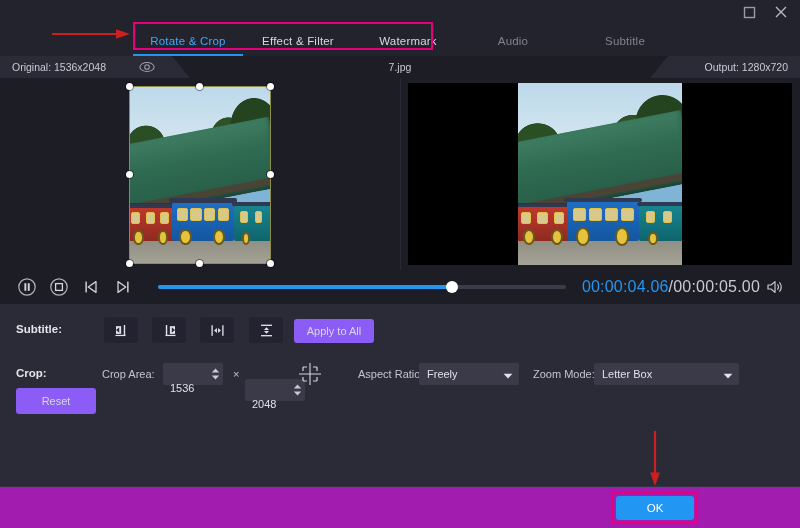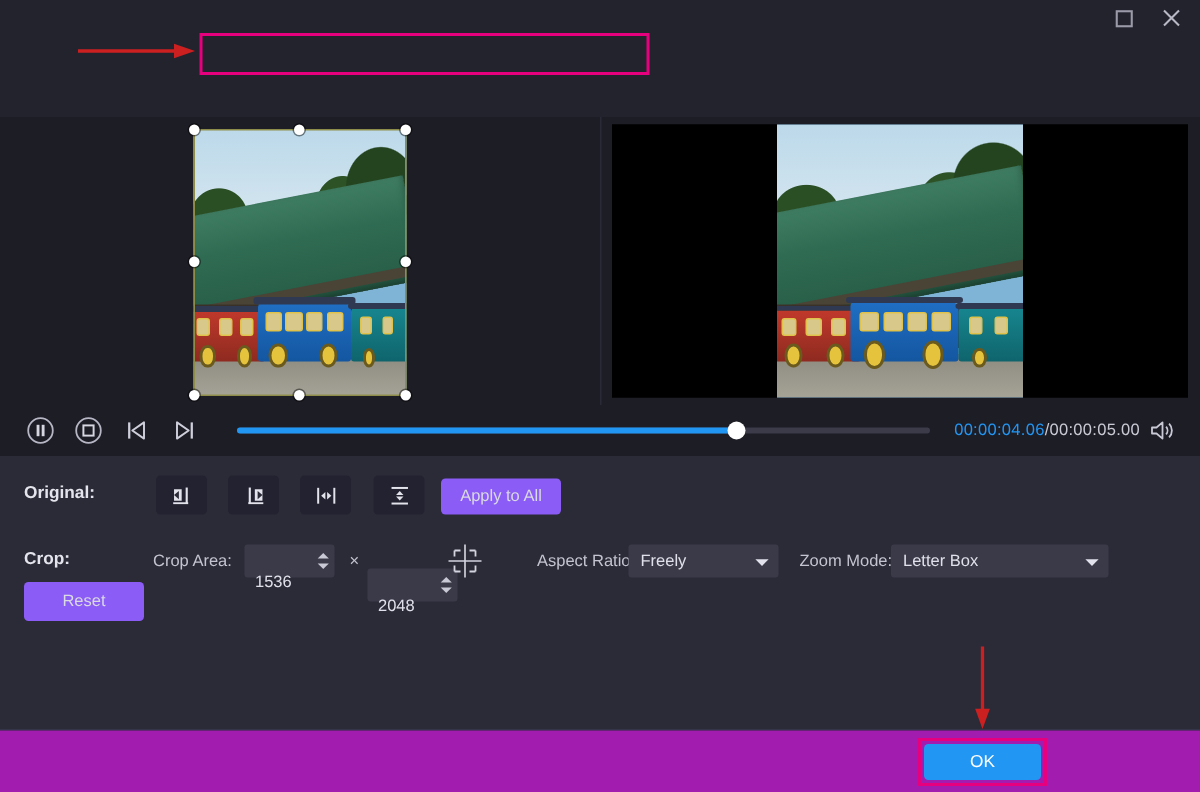--- a/index.html
+++ b/index.html
@@ -155,21 +155,21 @@
     background: #3b3b4a; border-radius: 2px;
   }
   .slider .fill {
     position: absolute; left: 0; top: 0; height: 4px;
     background: #2196f3; border-radius: 2px;
   }
   .slider .knob {
     position: absolute; top: -4px; width: 12px; height: 12px;
     border-radius: 50%; background: #fff; margin-left: -6px;
   }
-  .time { font-size: 11px; color: #c9c9d4; white-space: nowrap; letter-spacing: .2px; }
+  .time { font-size: 16px; color: #c9c9d4; white-space: nowrap; letter-spacing: .2px; }
   .time .cur { color: #2196f3; }
   .vol { width: 30px; display: flex; align-items: center; justify-content: center; }
 
   
   .controls {
     position: absolute; left: 0; top: 304px; width: 800px; height: 182px;
     background: #2b2b38;
   }
   .row-label {
     position: absolute; font-size: 11.5px; font-weight: bold; color: #e4e4ec;
@@ -228,30 +228,55 @@
         </svg>
       </div>
       <div class="win-btn">
         <svg width="14" height="14" viewBox="0 0 14 14">
           <path d="M2 2 L12 12 M12 2 L2 12" stroke="#b9b9c6" stroke-width="1.4" fill="none"></path>
         </svg>
       </div>
     </div>
   </div>
 
+  <div class="tabbar">
+    <div class="tab active" style="left:133px;width:110px;">Rotate &amp; Crop</div>
+    <div class="tab" style="left:243px;width:110px;">Effect &amp; Filter</div>
+    <div class="tab" style="left:353px;width:110px;">Watermark</div>
+    <div class="tab dim" style="left:468px;width:90px;">Audio</div>
+    <div class="tab dim" style="left:580px;width:90px;">Subtitle</div>
+    <div class="tab-underline" style="left:133px;width:110px;"></div>
+  </div>
 
   <div class="anno-arrow" style="left:50px;top:27px;">
     <svg width="82" height="14" viewBox="0 0 82 14">
       <path d="M2 7 L68 7" stroke="#cc2020" stroke-width="2.2" fill="none"></path>
       <path d="M80 7 L66 2.2 L66 11.8 Z" fill="#cc2020"></path>
     </svg>
   </div>
 
   <div class="anno-box" style="left:133px;top:22px;width:300px;height:28px;"></div>
 
+  <div class="infostrip">
+    <div class="strip-tab-left"></div>
+    <div class="strip-tab-right"></div>
+
+    <div class="strip-text" style="left:12px;">Original: 1536x2048</div>
+
+    <div class="eye-wrap">
+      <svg width="16" height="12" viewBox="0 0 18 12">
+        <ellipse cx="9" cy="6" rx="8" ry="5" fill="none" stroke="#9d9dab" stroke-width="1.2"></ellipse>
+        <circle cx="9" cy="6" r="2.6" fill="none" stroke="#9d9dab" stroke-width="1.2"></circle>
+      </svg>
+    </div>
+
+    <div class="strip-text" style="left:0;width:800px;justify-content:center;">7.jpg</div>
+
+    <div class="strip-text" style="right:12px;">Output: 1280x720</div>
+  </div>
 
   <div class="preview">
 
     <div class="pane pane-left">
       <div class="photo" style="left:129px;top:8px;width:142px;height:178px;">
         <div class="sky"></div>
         <div class="trees-back"></div>
         <div class="roof"></div>
         <div class="roof-edge"></div>
         <div class="wall-dark"></div>
@@ -372,21 +397,21 @@
       <svg width="18" height="16" viewBox="0 0 18 16">
         <path d="M2 6 L5 6 L9 2.6 L9 13.4 L5 10 L2 10 Z" fill="none" stroke="#c9c9d6" stroke-width="1.2" stroke-linejoin="round"></path>
         <path d="M11.4 5.4 A4 4 0 0 1 11.4 10.6" fill="none" stroke="#c9c9d6" stroke-width="1.2"></path>
         <path d="M13.4 3.4 A6.6 6.6 0 0 1 13.4 12.6" fill="none" stroke="#c9c9d6" stroke-width="1.2"></path>
       </svg>
     </div>
   </div>
 
   <div class="controls">
 
-    <div class="row-label" style="left:16px;top:19px;">Original:</div>
+    <div class="row-label" style="left:16px;top:19px;">Subtitle:</div>
 
     <div class="icon-btn" style="left:104px;top:13px;">
       <svg width="17" height="17" viewBox="0 0 18 18">
         <path d="M3.2 4.4 L8.6 4.4 L8.6 12.6 L3.2 12.6 Z" fill="#e3e3ec"></path>
         <path d="M3.2 8.5 L6.6 5.6 L6.6 11.4 Z" fill="#2b2b38"></path>
         <rect x="11.4" y="3.2" width="1.5" height="11" fill="#e3e3ec"></rect>
         <rect x="2.6" y="13.6" width="10.6" height="1.3" fill="#e3e3ec"></rect>
       </svg>
     </div>
     <div class="icon-btn" style="left:152px;top:13px;">

